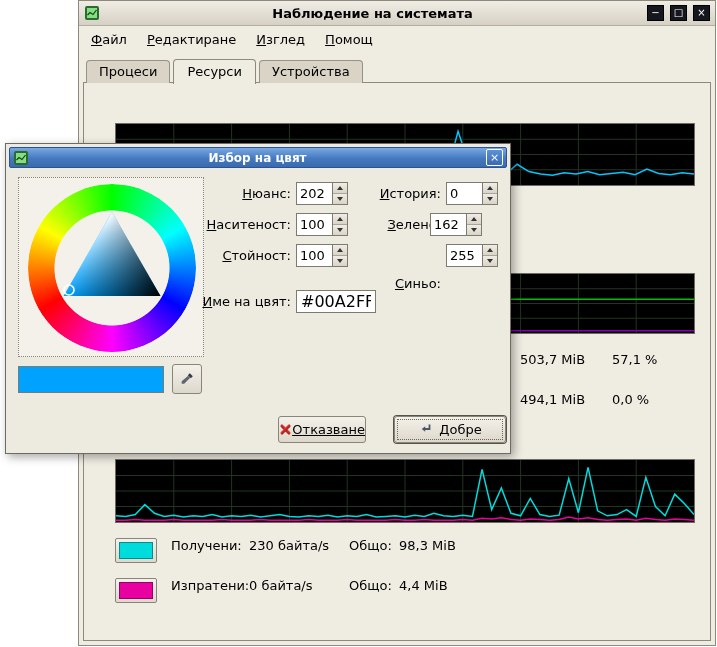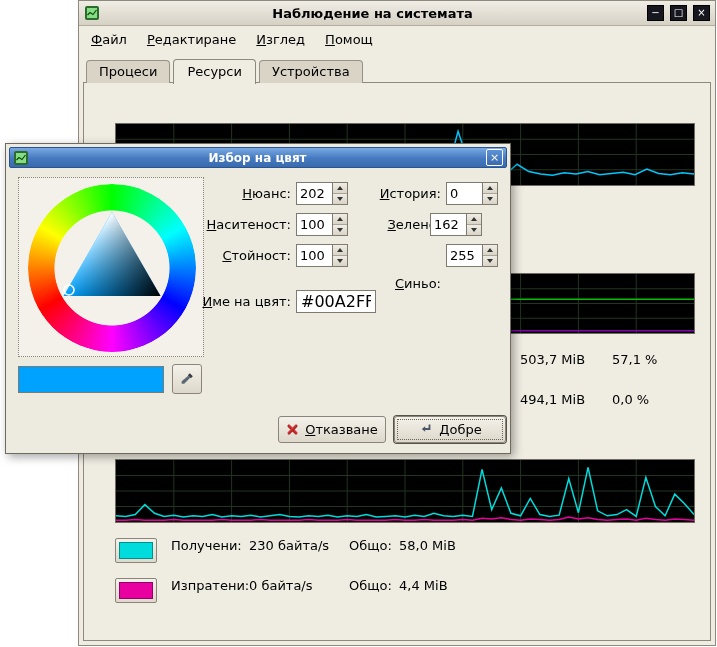--- a/index.html
+++ b/index.html
@@ -183,21 +183,21 @@
           <polyline points="0.00,97.00 1.67,97.00 3.33,96.00 5.00,97.00 6.67,97.00 8.33,97.00 10.00,96.00 11.67,97.00 13.33,97.00 15.00,97.00 16.67,97.00 18.33,96.00 20.00,97.00 21.67,97.00 23.33,97.00 25.00,96.00 26.67,97.00 28.33,97.00 30.00,97.00 31.67,97.00 33.33,96.00 35.00,97.00 36.67,97.00 38.33,97.00 40.00,96.00 41.67,97.00 43.33,97.00 45.00,97.00 46.67,97.00 48.33,96.00 50.00,97.00 51.67,97.00 53.33,96.00 55.00,97.00 56.67,97.00 58.33,97.00 60.00,96.00 61.67,97.00 63.33,94.00 65.00,95.00 66.67,93.00 68.33,96.00 70.00,97.00 71.67,95.00 73.33,96.00 75.00,97.00 76.67,96.00 78.33,92.00 80.00,95.00 81.67,93.00 83.33,96.00 85.00,97.00 86.67,96.00 88.33,95.00 90.00,97.00 91.67,94.00 93.33,96.00 95.00,97.00 96.67,95.00 98.33,96.00 100.00,97.00" fill="none" stroke="#E800A1" stroke-width="1.5" vector-effect="non-scaling-stroke"></polyline>
         </svg>
 
       <div class="legend-row" style="top:455px;">
         <div class="swatch-btn">
           <div class="swatch-inner" style="background-color: rgb(0, 220, 220);"></div>
         </div>
         <span class="lg-label">Получени:</span>
         <span class="lg-rate">230 байта/s</span>
         <span class="lg-total-label">Общо:</span>
-        <span>58,0 MiB</span>
+        <span>98,3 MiB</span>
       </div>
 
       <div class="legend-row" style="top:495px;">
         <div class="swatch-btn">
           <div class="swatch-inner" style="background-color: rgb(232, 0, 161);"></div>
         </div>
         <span class="lg-label">Изпратени:</span>
         <span class="lg-rate">0 байта/s</span>
         <span class="lg-total-label">Общо:</span>
         <span>4,4 MiB</span>
@@ -317,21 +317,21 @@
     <input class="txt-input" style="left: 290px; top: 146px; width: 80px;" value="#00A2FF">
 
     <div class="preview" style="background-color: rgb(0, 162, 255);"></div>
     <div class="dropper-btn">
       <svg width="16" height="16" viewBox="0 0 16 16">
         <path d="M10.8 2.2 l3 3 -2 2 -3 -3 z" fill="#3a3a44"></path>
         <path d="M9.2 4.8 l2 2 -6 6 H2.7 v-2.5 z" fill="#5a6672"></path>
       </svg>
     </div>
 
-    <div class="dlg-btn" style="left:272px; width:108px;">
+    <div class="dlg-btn" style="left:272px; width:88px;text-decoration:underline;">
       <span class="x-icon"></span>
       <span class="mn">Отказване</span>
     </div>
     <div class="dlg-btn default" style="left:388px; width:112px;">
       <svg width="15" height="15" viewBox="0 0 15 15">
         <path d="M11.5 2.5 v4.5 h-6.5" fill="none" stroke="#4A5568" stroke-width="1.8"></path>
         <path d="M7.2 4.2 L3.8 7 l3.4 2.8 z" fill="#4A5568"></path>
       </svg>
       <span class="mn">Добре</span>
     </div>

